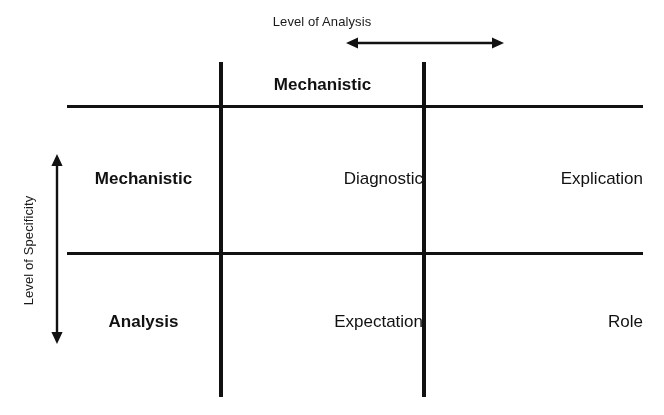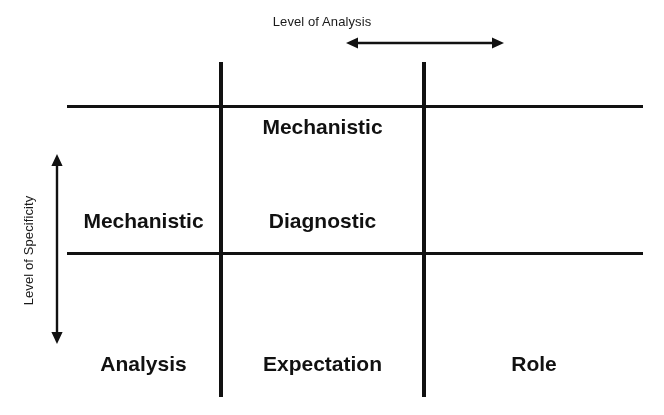--- a/index.html
+++ b/index.html
@@ -61,32 +61,32 @@
   .arrow-h {
     position: absolute;
   }
   .arrow-v {
     position: absolute;
   }
 
   
   .cell-text {
     position: absolute;
-    font-size: 21px;
+    font-size: 17px;
     color: #111111;
     text-align: center;
     white-space: nowrap;
     line-height: 1;
-    margin-top: 40px;
   }
   .cell-text.bold {
     font-weight: 700;
   }
   .cell-text.regular {
-    font-weight: 700;
+    font-weight: 400;
+    text-align: right;
   }
 
   
   .col-row-label { left: 67px;  width: 153px; }
   .col-mech      { left: 222px; width: 201px; }
   .col-social    { left: 425px; width: 218px; }
 </style>
 </head>
 <body>
 
@@ -116,20 +116,21 @@
 
   <div class="vline" style="left:422px; top:62px; height:335px;"></div>
 
   <div class="cell-text bold col-mech" style="top:76px;">Mechanistic</div>
 
 
   <div class="cell-text bold col-row-label" style="top:170px;">Mechanistic</div>
 
   <div class="cell-text regular col-mech" style="top:170px;">Diagnostic</div>
 
+  <div class="cell-text regular col-social" style="top:170px;">Explication</div>
 
   <div class="cell-text bold col-row-label" style="top:313px;">Analysis</div>
 
   <div class="cell-text regular col-social" style="top:313px;">Role</div>
 
   <div class="cell-text regular col-mech" style="top:313px;">Expectation</div>
 
 </div>
 
 </body></html>

